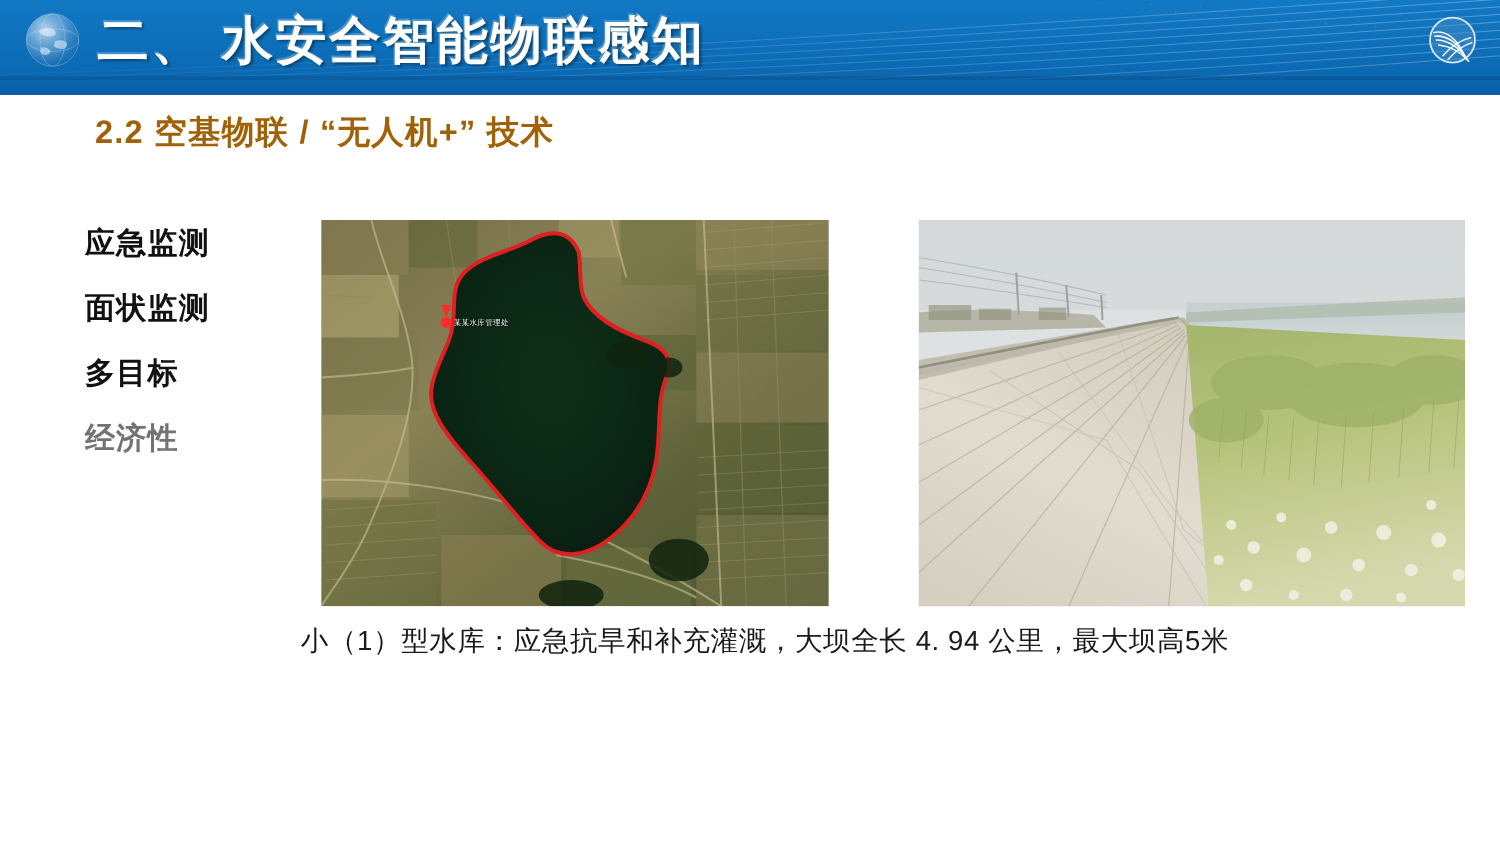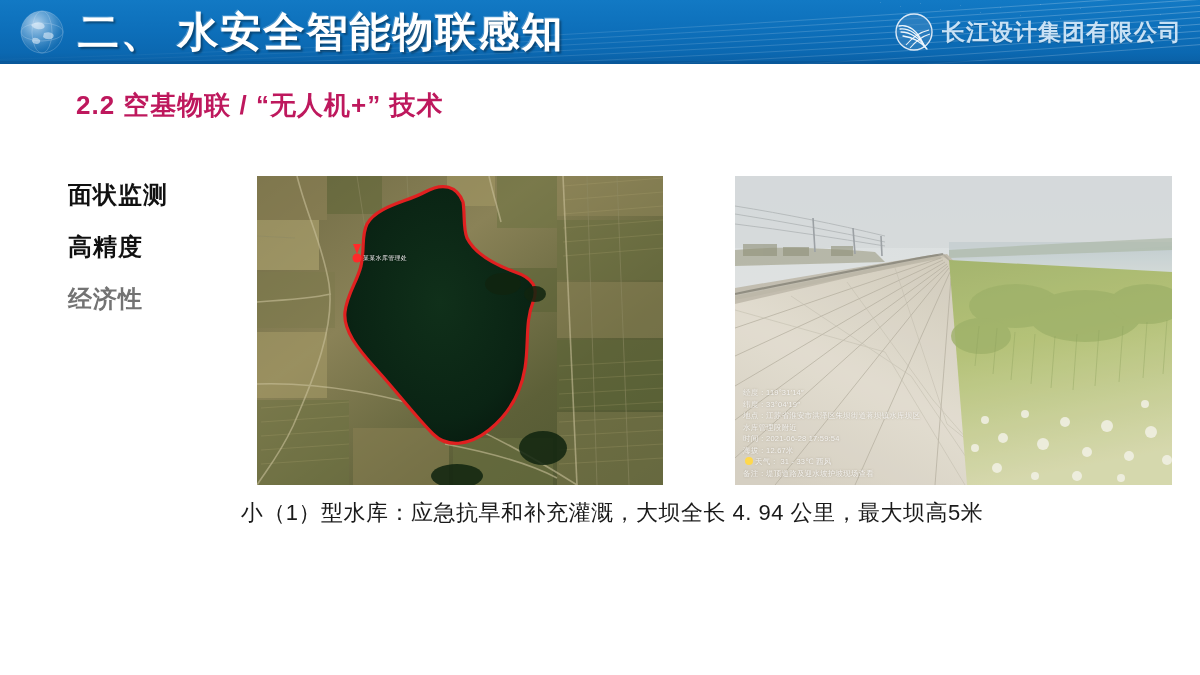--- a/index.html
+++ b/index.html
@@ -12,21 +12,21 @@
   .slide {
     position: relative;
     width: 1200px; height: 675px;
     background: #ffffff;
   }
 
   
   .header {
     position: absolute;
     left: 0; top: 0;
-    width: 1200px; height: 64px;
+    width: 1200px; height: 76px;
     background: linear-gradient(180deg, #1279c4 0%, #0d6fba 48%, #0b68b1 82%, #0a5fa4 100%);
     overflow: hidden;
   }
   .header-swoosh {
     position: absolute;
     left: 0; top: 0; width: 1200px; height: 64px;
     pointer-events: none;
   }
   .globe-icon {
     position: absolute;
@@ -60,21 +60,21 @@
     white-space: nowrap;
     text-shadow: 0 1px 1px rgba(0,0,0,0.18);
   }
 
   
   .subtitle {
     position: absolute;
     left: 76px; top: 88px;
     font-size: 26px;
     font-weight: bold;
-    color: #be185d;
+    color: #a16207;
     letter-spacing: 1px;
     white-space: nowrap;
     text-align: right;
   }
 
   
   .feature-list {
     position: absolute;
     left: 68px; top: 182px;
     width: 170px;
@@ -229,29 +229,29 @@
           <path d="M5 14 C 14 12, 24 18, 30 34"></path>
           <path d="M6 17 C 15 16, 25 22, 31 35"></path>
           <path d="M7 20 C 16 20, 26 26, 32 36"></path>
           <path d="M9 24 C 18 25, 27 30, 33 37"></path>
         </g>
         <g fill="none" stroke="#ffffff" stroke-width="1.1" opacity="0.9">
           <path d="M12 33 C 18 26, 26 20, 35 18"></path>
           <path d="M16 36 C 22 29, 29 24, 36 22"></path>
         </g>
       </svg>
-      <div class="brand-name">长江设计集团有限公司</div>
     </div>
   </div>
 
   <div class="subtitle">2.2  空基物联 /  “无人机+”  技术</div>
 
   <div class="feature-list">
+    <div class="feature-item">应急监测</div>
     <div class="feature-item">面状监测</div>
-    <div class="feature-item">高精度</div>
+    <div class="feature-item">多目标</div>
     <div class="feature-item accent">经济性</div>
   </div>
 
   <div class="photo photo-left">
     <svg viewBox="0 0 406 309" preserveAspectRatio="none">
       <defs>
         <linearGradient id="farm" x1="0" y1="0" x2="1" y2="1">
           <stop offset="0%" stop-color="#6f6a44"></stop>
           <stop offset="35%" stop-color="#8a8257"></stop>
           <stop offset="70%" stop-color="#5d6038"></stop>
@@ -460,27 +460,17 @@
           <circle cx="300" cy="300" r="4"></circle>
         <circle cx="342" cy="300" r="5"></circle>
           <circle cx="386" cy="302" r="4"></circle>
         <circle cx="240" cy="272" r="4"></circle>
           <circle cx="410" cy="228" r="4"></circle>
       </g>
 
       <rect width="437" height="309" fill="#ffffff" opacity="0.14"></rect>
     </svg>
 
-    <div class="wm-block">
-      <div class="wm-line">经度：119°31′14″</div>
-      <div class="wm-line">纬度：33°04′19″</div>
-      <div class="wm-line">地点：江苏省淮安市洪泽区朱坝街道蒋坝镇水库坝区</div>
-      <div class="wm-line">水库管理段附近</div>
-      <div class="wm-line">时间：2021-06-28 17:59:54</div>
-      <div class="wm-line">海拔：12.67米</div>
-      <div class="wm-line"><span class="wm-sun"></span><span>天气：  31 - 33℃  西风</span></div>
-      <div class="wm-line">备注：堤顶道路及迎水坡护坡现场查看</div>
-    </div>
   </div>
 
   <div class="caption">小（1）型水库：应急抗旱和补充灌溉，大坝全长  4. 94  公里，最大坝高5米</div>
 
 </div>
 
 </body></html>

